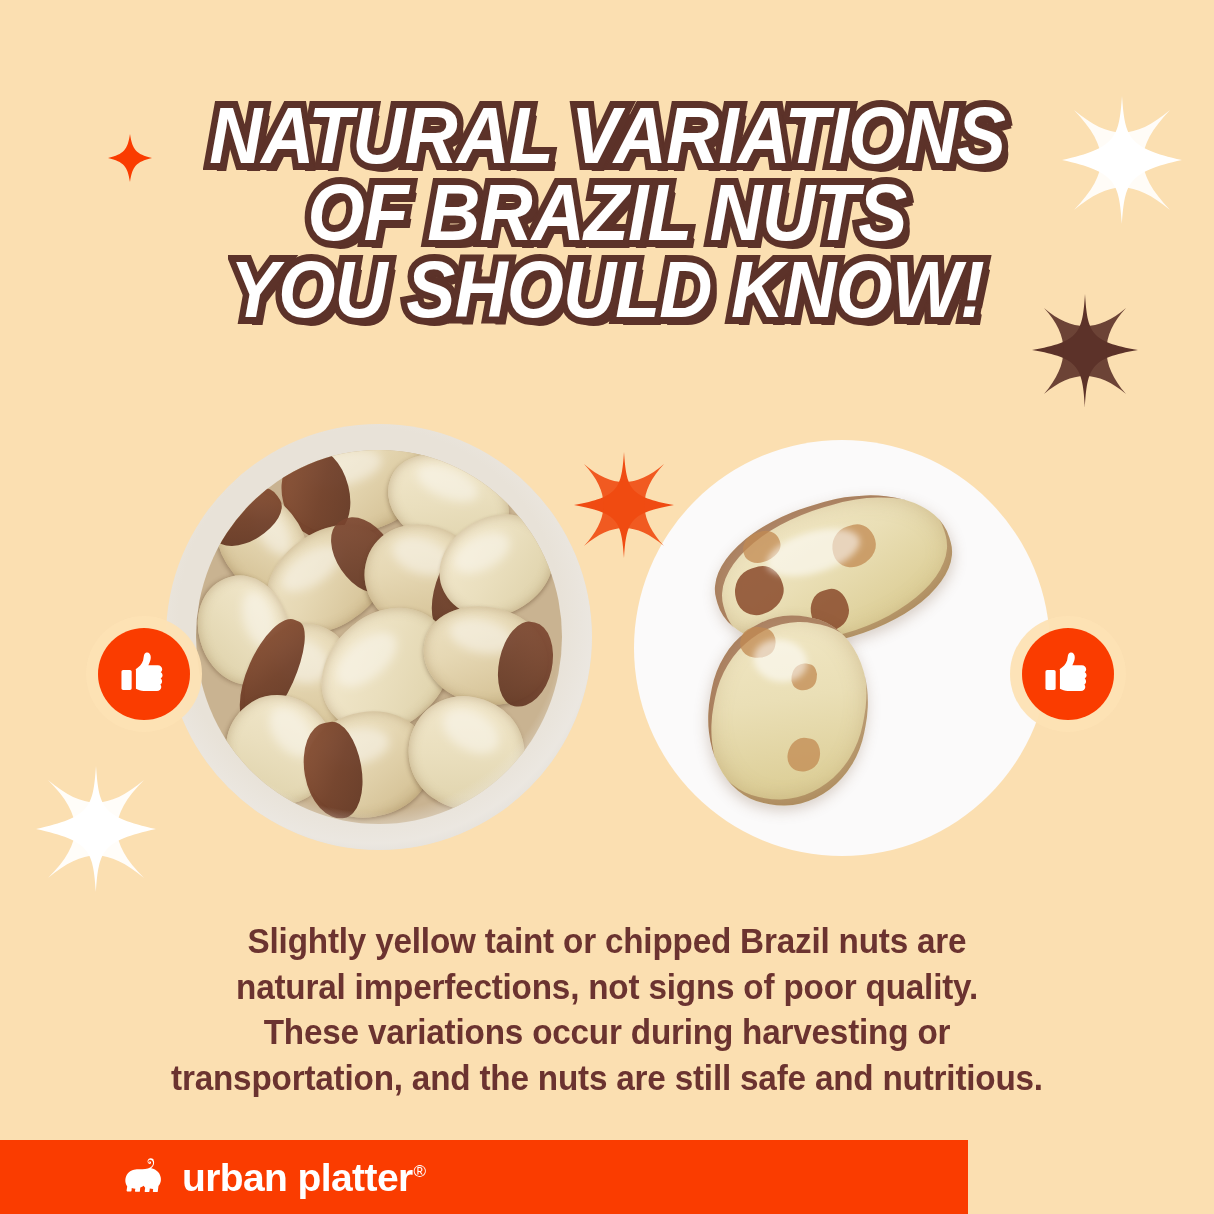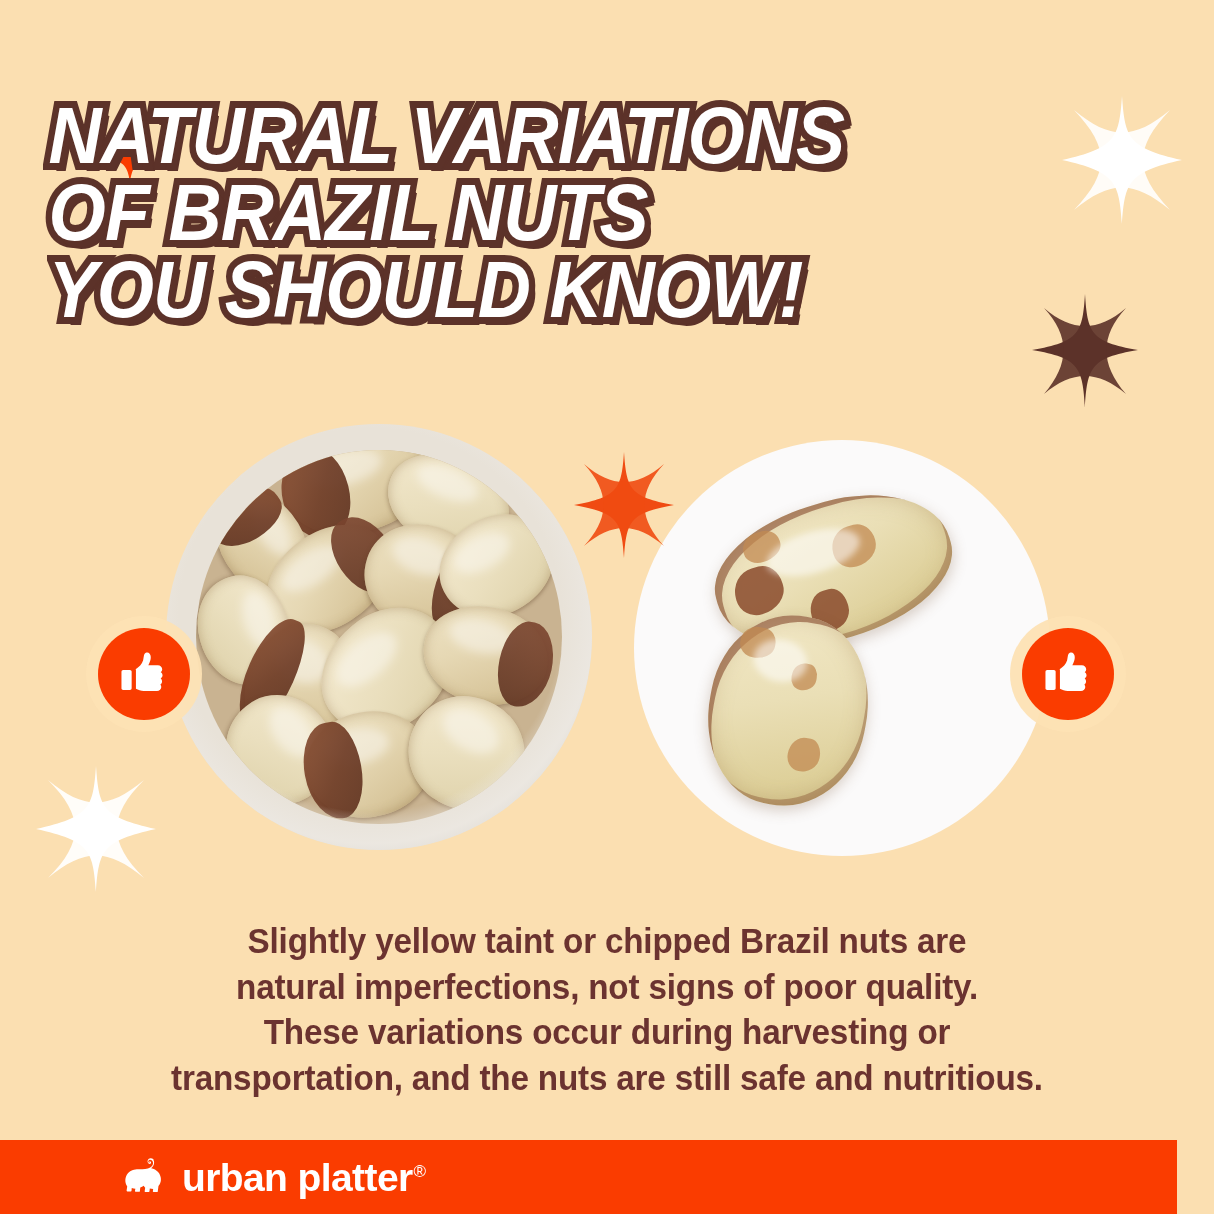--- a/index.html
+++ b/index.html
@@ -18,20 +18,21 @@
   }
 
   
   .spark { position:absolute; pointer-events:none; }
   .spark svg { display:block; }
 
   
   .headline {
     position:absolute;
     top:98px; left:0; width:1214px;
+    text-align:center;
     z-index:5;
   }
   .headline .line {
     display:block;
     font-family:"Liberation Sans", sans-serif;
     font-weight:bold;
     font-style:italic;
     color:#ffffff;
     font-size:78px;
     line-height:0.96;
@@ -164,21 +165,21 @@
     transform:scaleX(0.95);
     letter-spacing:-0.2px;
     z-index:5;
   }
   .body-copy span { display:block; white-space:nowrap; }
 
   
   .footer{
     position:absolute;
     left:0; bottom:0;
-    width:1177px; height:74px;
+    width:968px; height:74px;
     background:#fa3c00;
     z-index:10;
   }
   .brand{
     position:absolute;
     left:118px; top:50%;
     transform:translateY(-50%);
     display:flex; align-items:center; gap:14px;
   }
   .elephant{ width:50px; height:44px; display:block; }

